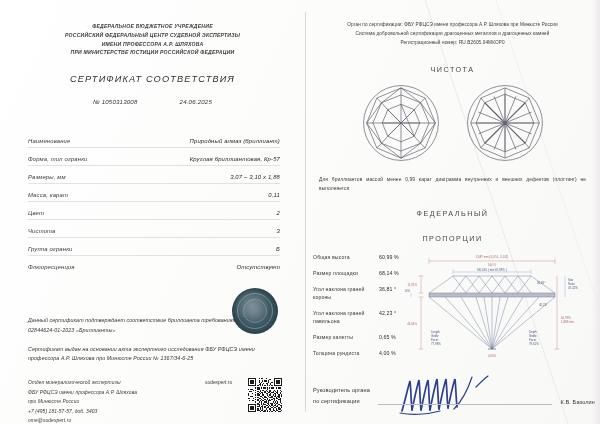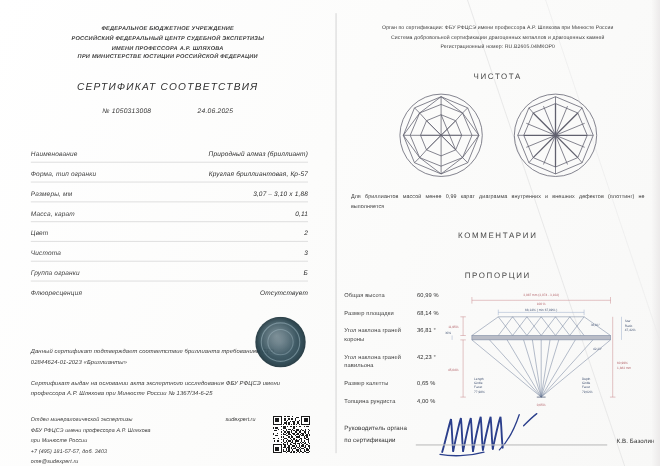--- a/index.html
+++ b/index.html
@@ -188,21 +188,21 @@
     letter-spacing: 0.1px;
   }
   .section-heading {
     text-align: center;
     font-size: 7.2px;
     letter-spacing: 1.5px;
     color: #474747;
   }
   #clarity-heading { margin-top: 17px; }
   #comments-heading { margin-top: 15px; }
-  #proportions-heading { margin-top: 28px; }
+  #proportions-heading { margin-top: 16px; }
 
   .clarity-diagrams {
     margin-top: 10px;
     display: flex;
     justify-content: center;
     gap: 26px;
   }
   .clarity-note {
     margin: 13px 14px 0 14px;
     font-size: 4.9px;
@@ -500,21 +500,21 @@
           <line x1="50" y1="95" x2="50" y2="87"></line>
           <line x1="19" y1="82" x2="24" y2="76"></line>
           <line x1="6" y1="50" x2="13" y2="50"></line>
           <line x1="19" y1="18" x2="24" y2="24"></line>
         </g>
       </svg>
     </div>
 
     <div class="clarity-note">Для бриллиантов массой менее 0,99 карат диаграмма внутренних и внешних дефектов (плоттинг) не выполняется</div>
 
-    <div class="section-heading" id="comments-heading">КОММЕНТАРИИ</div>
+    <div class="section-heading" id="comments-heading">ФЕДЕРАЛЬНЫЙ</div>
 
     <div class="section-heading" id="proportions-heading">ПРОПОРЦИИ</div>
 
     <div class="proportions-wrap">
       <div class="prop-table">
         <div class="prop-row">
           <span class="prop-label">Общая высота</span>
           <span class="prop-value">60,99 %</span>
         </div>
         <div class="prop-row">

